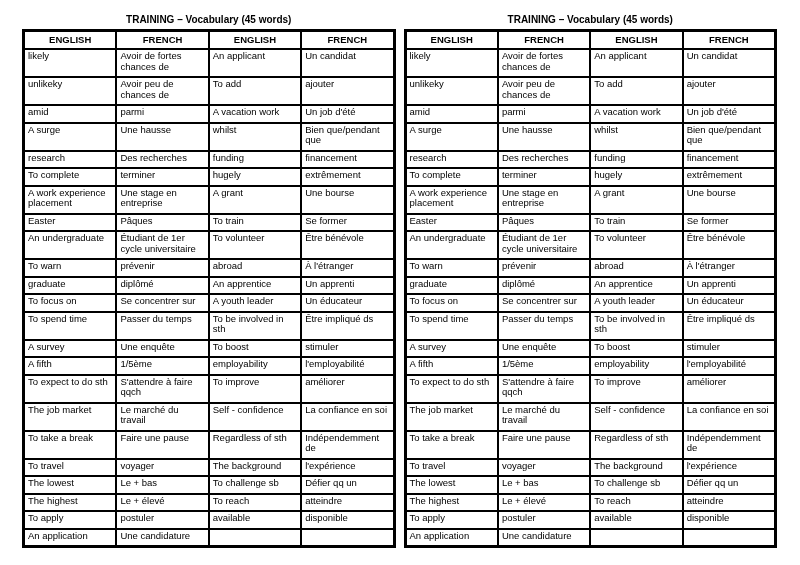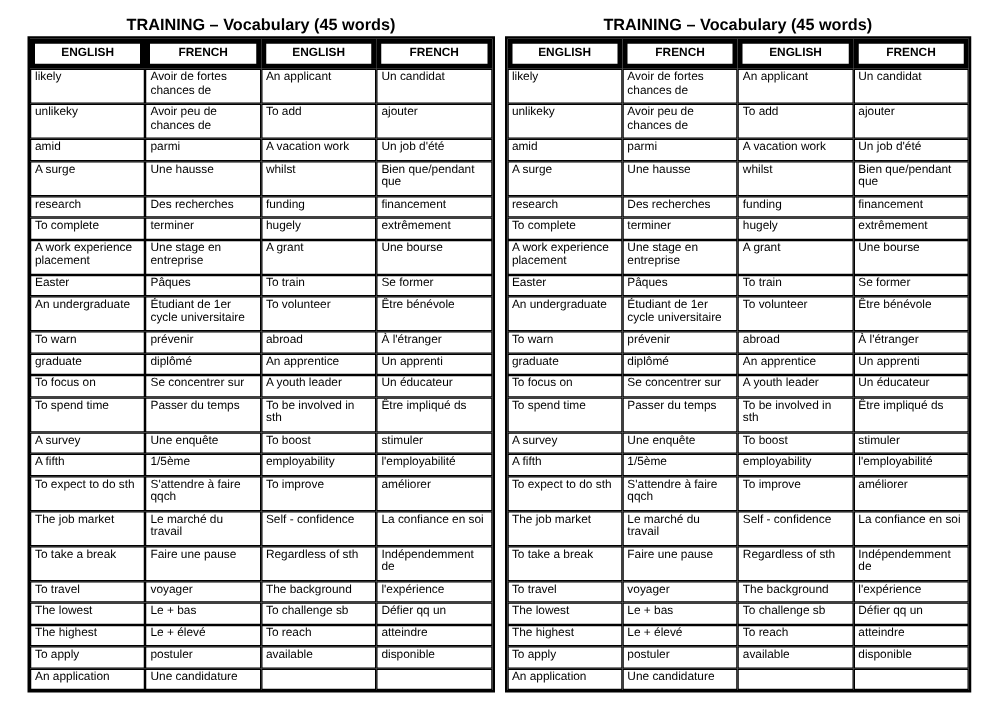--- a/index.html
+++ b/index.html
@@ -19,35 +19,35 @@
     padding: 13px 23px 0 22px;
     display: flex;
     gap: 8px;
   }
   .sheet {
     flex: 1 1 0;
     min-width: 0;
   }
   .sheet-title {
     margin: 0 0 2px 0;
-    font-size: 13px;
+    font-size: 10px;
     font-weight: bold;
     text-align: center;
     line-height: 14px;
     white-space: nowrap;
   }
   table.vocab {
     width: 100%;
     table-layout: fixed;
     border-collapse: separate;
     border-spacing: 0;
     border: 2px solid #000000;
   }
   table.vocab th {
-    border: 4px solid #000000;
+    border: 1px solid #000000;
     font-size: 9.5px;
     font-weight: bold;
     text-align: center;
     padding: 3px 2px 3px 2px;
     line-height: 10px;
   }
   table.vocab td {
     border: 1px solid #000000;
     font-size: 9.5px;
     font-weight: normal;

